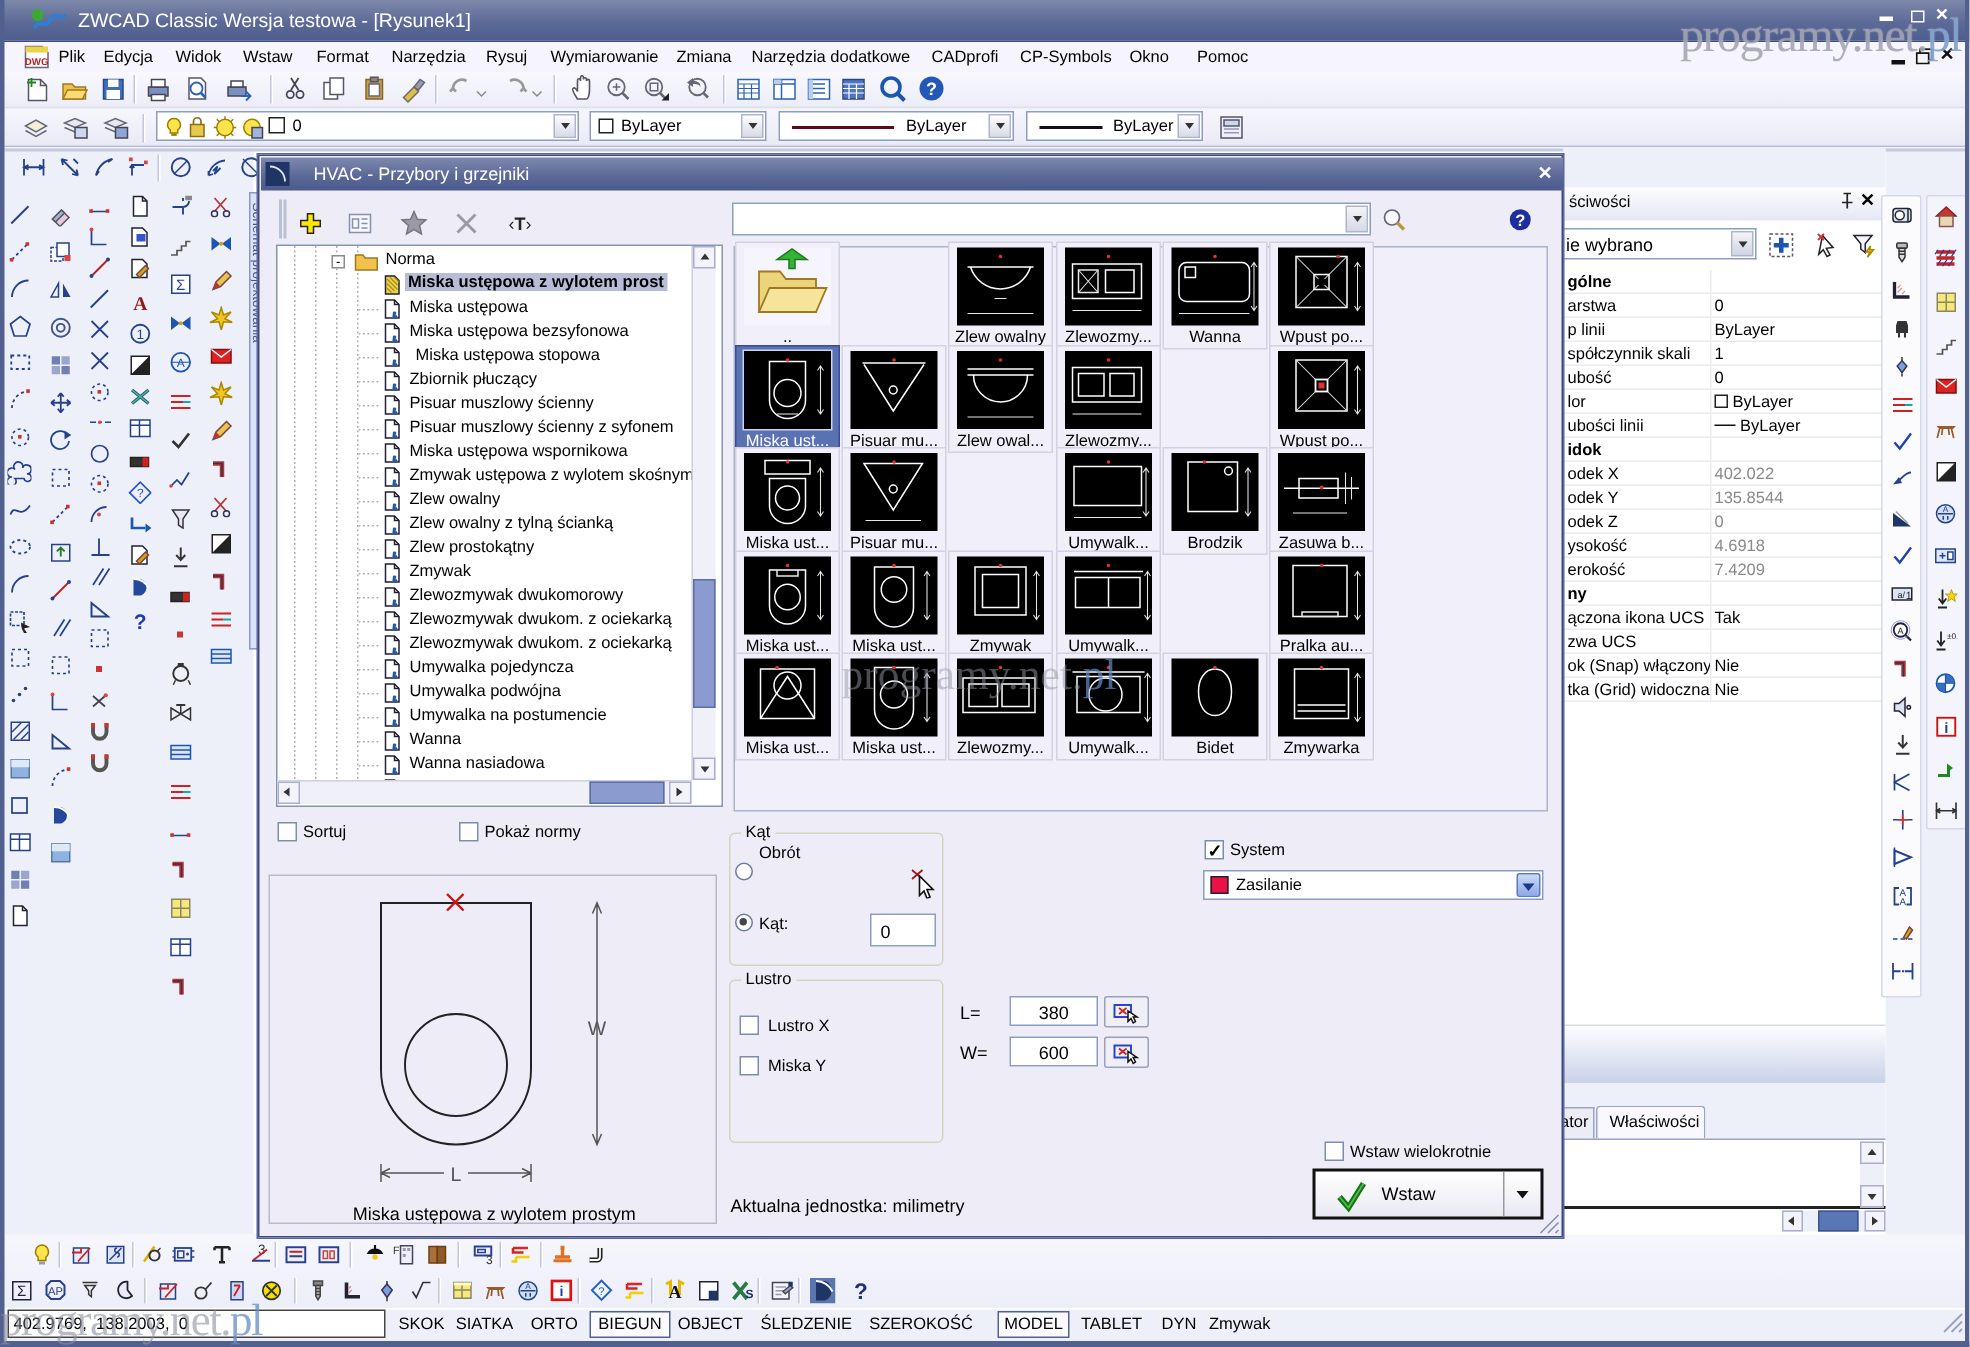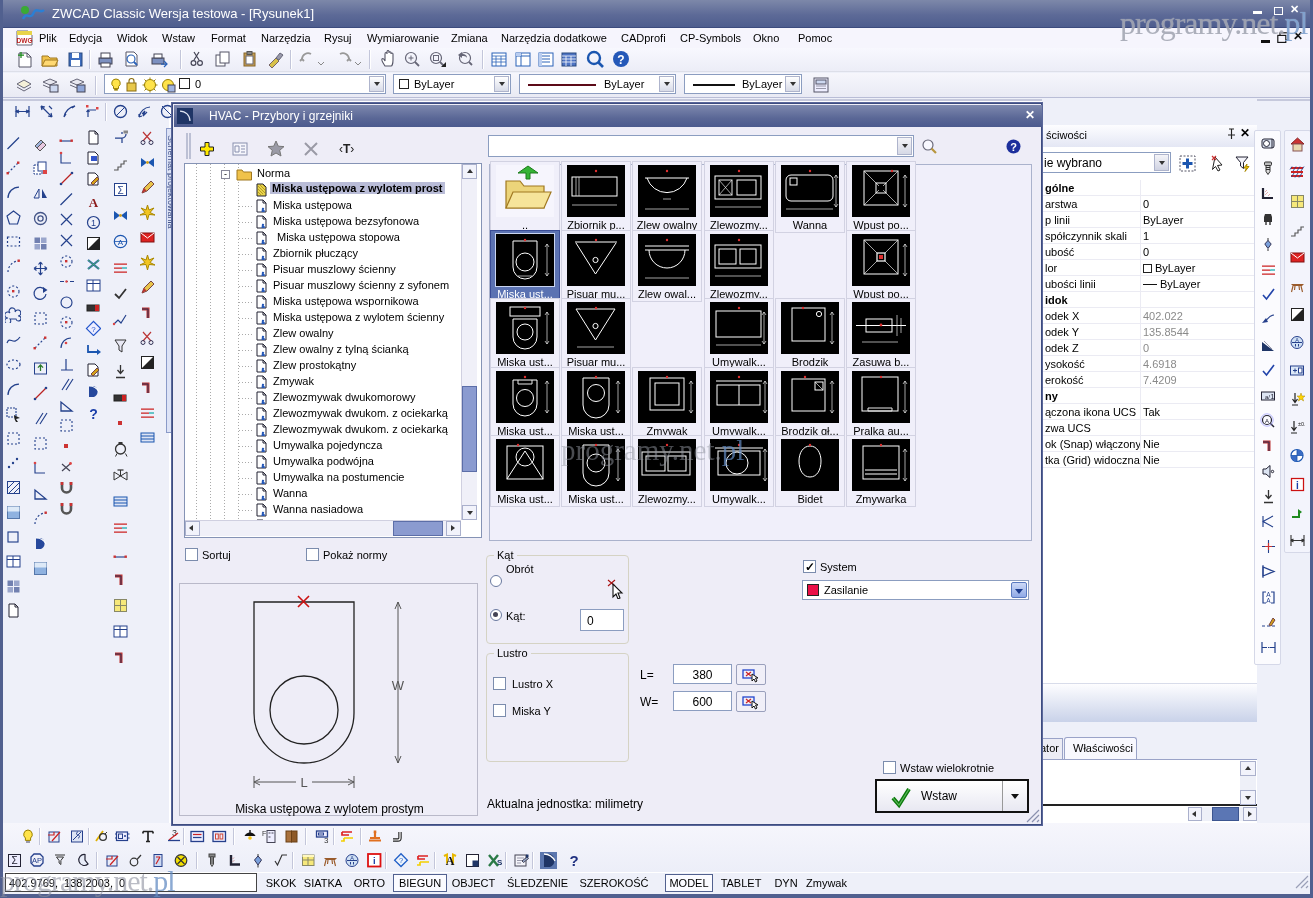--- a/index.html
+++ b/index.html
@@ -1276,21 +1276,21 @@
             </svg></span>
           <span style="position:absolute;left:88px;top:0px">Miska ustępowa wspornikowa</span>
         </div>
         <div class="trow" style="top:147px">
           <span style="position:absolute;left:54px;top:7px;width:15px;height:1px;background-image:linear-gradient(90deg,#aaa 1px,transparent 1px);background-size:3px 1px"></span>
           <span style="position:absolute;left:70px;top:0px"><svg style="" width="13" height="14" viewBox="0 0 13 14">
               <path d="M2,1 h6 l3,3 v9 h-9 z" fill="#fff" stroke="#223"></path>
               <path d="M8,1 v3 h3" fill="none" stroke="#223"></path>
               <path d="M7,9 c2,-1 3,1 1.5,2 c2,0 2,2 0,2 h-2 z" fill="#2458b8"></path>
             </svg></span>
-          <span style="position:absolute;left:88px;top:0px">Miska ustępowa z wylotem ścienny</span>
+          <span style="position:absolute;left:88px;top:0px">Zmywak ustępowa z wylotem skośnym</span>
         </div>
         <div class="trow" style="top:163px">
           <span style="position:absolute;left:54px;top:7px;width:15px;height:1px;background-image:linear-gradient(90deg,#aaa 1px,transparent 1px);background-size:3px 1px"></span>
           <span style="position:absolute;left:70px;top:0px"><svg style="" width="13" height="14" viewBox="0 0 13 14">
               <path d="M2,1 h6 l3,3 v9 h-9 z" fill="#fff" stroke="#223"></path>
               <path d="M8,1 v3 h3" fill="none" stroke="#223"></path>
               <path d="M7,9 c2,-1 3,1 1.5,2 c2,0 2,2 0,2 h-2 z" fill="#2458b8"></path>
             </svg></span>
           <span style="position:absolute;left:88px;top:0px">Zlew owalny</span>
         </div>
@@ -1426,29 +1426,20 @@
       <div class="abs" style="left:150px;top:445px">Pokaż normy</div>
       <div class="abs" style="left:316px;top:60px;width:543px;height:377px;background:#f0effa;border:1px solid #aab2cc"></div>
       <div class="tile" style="left:317px;top:57px;width:70px;height:72px;">
         <div style="position:absolute;left:5px;top:3px;width:58px;height:52px;background:#f6f5fd"><svg style="" width="58" height="52" viewBox="0 0 58 52">
             <path d="M10,16 h14 l4,5 h20 v22 h-38 z" fill="#ecd47a" stroke="#a07820" stroke-width="1.2"></path>
             <path d="M10,43 l7,-16 h38 l-7,16 z" fill="#f6e49a" stroke="#a07820" stroke-width="1.2"></path>
             <path d="M30,14 v-6 l-8,0 10,-7 10,7 -8,0 v6 z" fill="#35b335" stroke="#1a7a1a"></path>
           </svg></div>
         <div class="tlab" style="">..</div>
       </div>
-      <div class="tile" style="left:388px;top:57px;width:70px;height:72px;">
-        <div class="timg" style=""><svg style="" width="58" height="52" viewBox="0 0 58 52">
-            <rect x="5" y="12" width="45" height="19" stroke="#fff" fill="none" stroke-width="1"></rect>
-            <path d="M9,12 v19 M12,12 v19" stroke="#e8e8e8" fill="none" stroke-width="0.7"></path>
-            <path d="M5,40 h45" stroke="#e8e8e8" fill="none" stroke-width="0.7"></path>
-            <circle cx="29" cy="6" r="1.2" fill="#e03030"></circle>
-          </svg></div>
-        <div class="tlab" style="">Zbiornik p...</div>
-      </div>
       <div class="tile" style="left:459px;top:57px;width:70px;height:72px;">
         <div class="timg" style=""><svg style="" width="58" height="52" viewBox="0 0 58 52">
             <path d="M7,13 h44 M9,13 a21,21 0 0 0 40,0" stroke="#fff" fill="none" stroke-width="1"></path>
             <path d="M25,34 h8" stroke="#e8e8e8" fill="none" stroke-width="0.7"></path>
             <path d="M7,44 h44" stroke="#e8e8e8" fill="none" stroke-width="0.7"></path>
             <circle cx="29" cy="6" r="1.2" fill="#e03030"></circle>
           </svg></div>
         <div class="tlab" style="">Zlew owalny</div>
       </div>
       <div class="tile" style="left:531px;top:57px;width:70px;height:72px;">
@@ -1605,30 +1596,20 @@
       </div>
       <div class="tile" style="left:531px;top:263px;width:70px;height:72px;">
         <div class="timg" style=""><svg style="" width="58" height="52" viewBox="0 0 58 52">
             <path d="M6,10 h46" stroke="#fff" fill="none" stroke-width="1"></path>
             <rect x="7" y="14" width="43" height="20" stroke="#fff" fill="none" stroke-width="1"></rect>
             <path d="M29,14 v20" stroke="#fff" fill="none" stroke-width="1"></path>
             <path d="M55,10 v32 M53,13 l2,-3 2,3 M53,39 l2,3 2,-3" stroke="#e8e8e8" fill="none" stroke-width="0.7"></path>
             <circle cx="29" cy="6" r="1.2" fill="#e03030"></circle>
           </svg></div>
         <div class="tlab" style="">Umywalk...</div>
-      </div>
-      <div class="tile" style="left:602px;top:263px;width:70px;height:72px;">
-        <div class="timg" style=""><svg style="" width="58" height="52" viewBox="0 0 58 52">
-            <rect x="11" y="8" width="33" height="32" stroke="#fff" fill="none" stroke-width="1"></rect>
-            <rect x="34" y="11" width="8" height="8" stroke="#fff" fill="none" stroke-width="1"></rect>
-            <path d="M34,11 l8,8" stroke="#e8e8e8" fill="none" stroke-width="0.7"></path>
-            <path d="M51,10 v32 M49,13 l2,-3 2,3 M49,39 l2,3 2,-3" stroke="#e8e8e8" fill="none" stroke-width="0.7"></path>
-            <circle cx="24" cy="6" r="1.2" fill="#e03030"></circle>
-          </svg></div>
-        <div class="tlab" style="">Brodzik gł...</div>
       </div>
       <div class="tile" style="left:673px;top:263px;width:70px;height:72px;">
         <div class="timg" style=""><svg style="" width="58" height="52" viewBox="0 0 58 52">
             <rect x="10" y="6" width="36" height="34" stroke="#fff" fill="none" stroke-width="1"></rect>
             <path d="M16,37 h24 v3 h-24 z" stroke="#e8e8e8" fill="none" stroke-width="1"></path>
             <path d="M53,10 v32 M51,13 l2,-3 2,3 M51,39 l2,3 2,-3" stroke="#e8e8e8" fill="none" stroke-width="0.7"></path>
             <circle cx="29" cy="6" r="1.2" fill="#e03030"></circle>
           </svg></div>
         <div class="tlab" style="">Pralka au...</div>
       </div>

